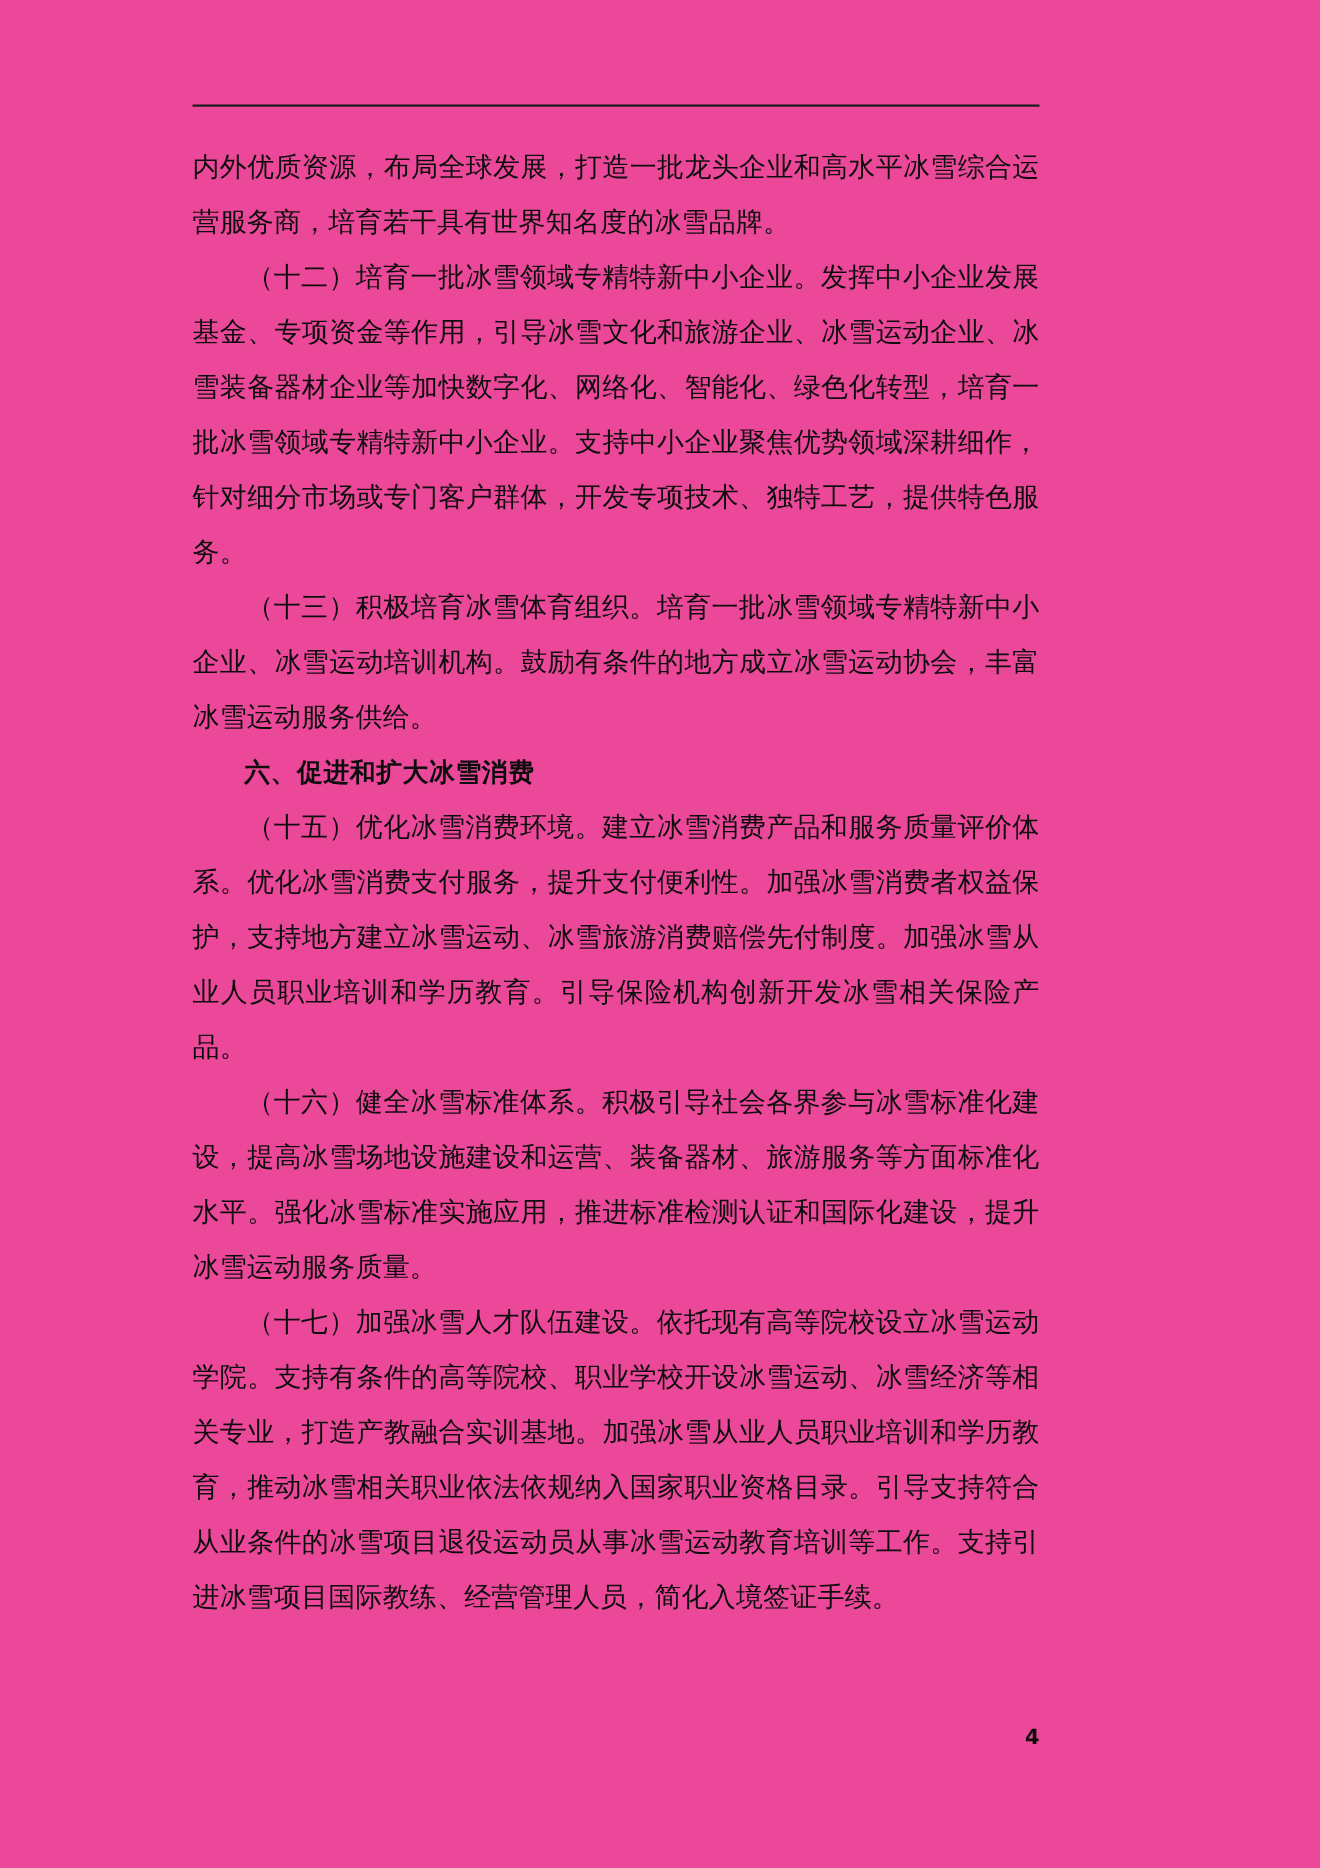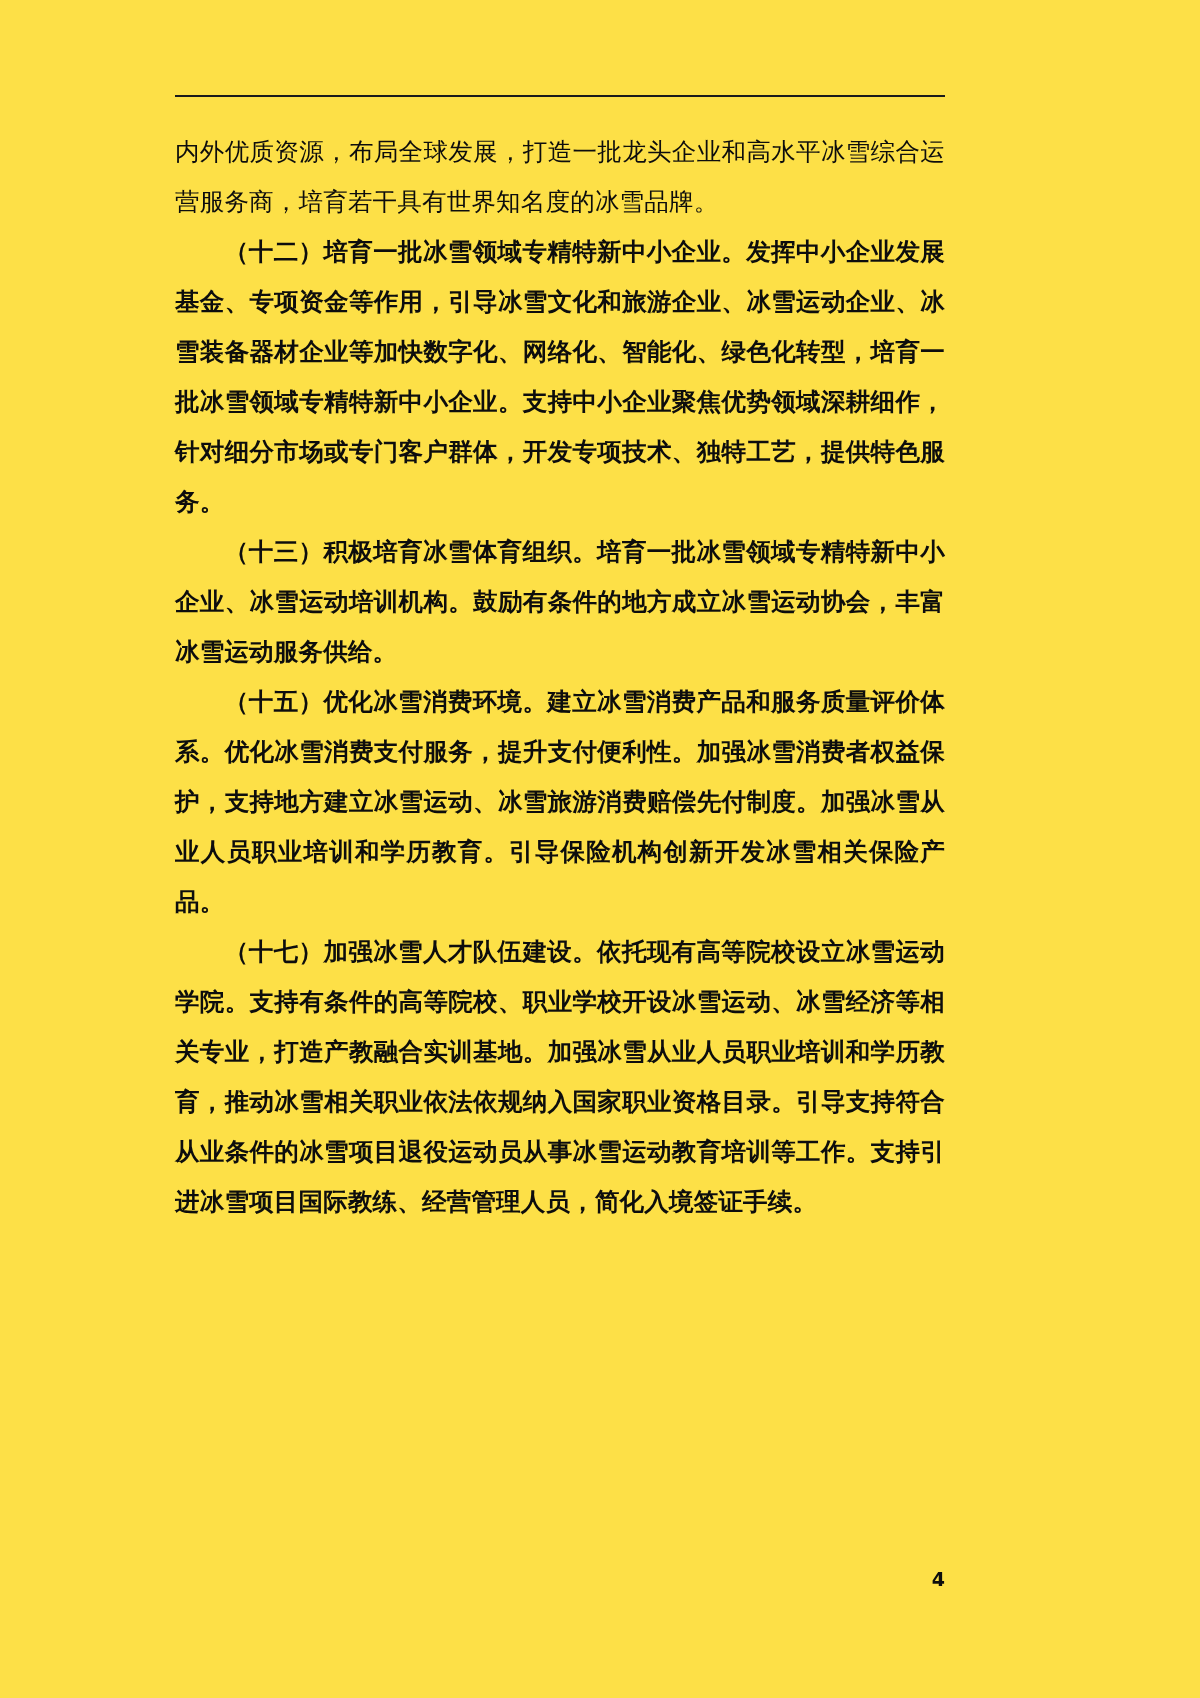--- a/index.html
+++ b/index.html
@@ -7,21 +7,21 @@
     padding: 0;
     background: #b9b9b9;
   }
   body {
     font-family: "DejaVu Serif", "Liberation Serif", serif;
   }
   .page {
     position: relative;
     width: 1200px;
     height: 1698px;
-    background: #fde047;
+    background: #ec4899;
     margin: 0 auto;
     box-sizing: border-box;
     overflow: hidden;
   }
   .content {
     position: absolute;
     left: 175px;
     top: 95px;
     width: 770px;
   }
@@ -35,21 +35,20 @@
     font-size: 24.5px;
     line-height: 50px;
     color: #0d0d0d;
     text-align: justify;
     text-justify: inter-ideograph;
     margin: 0;
     letter-spacing: 0.2px;
   }
   .indent {
     text-indent: 49px;
-    font-weight: bold;
   }
   .heading {
     font-family: "DejaVu Sans", "Liberation Sans", sans-serif;
     font-size: 23.5px;
     font-weight: bold;
     line-height: 50px;
     color: #0d0d0d;
     margin: 0;
     text-indent: 47px;
     letter-spacing: 0.5px;
@@ -75,21 +74,23 @@
 <body>
 
 <div class="page">
 
   <div class="content">
     <div class="rule"></div>
 
     <p class="para">内外优质资源，布局全球发展，打造一批龙头企业和高水平冰雪综合运营服务商，培育若干具有世界知名度的冰雪品牌。</p>
     <p class="para indent">（十二）培育一批冰雪领域专精特新中小企业。发挥中小企业发展基金、专项资金等作用，引导冰雪文化和旅游企业、冰雪运动企业、冰雪装备器材企业等加快数字化、网络化、智能化、绿色化转型，培育一批冰雪领域专精特新中小企业。支持中小企业聚焦优势领域深耕细作，针对细分市场或专门客户群体，开发专项技术、独特工艺，提供特色服务。</p>
     <p class="para indent">（十三）积极培育冰雪体育组织。培育一批冰雪领域专精特新中小企业、冰雪运动培训机构。鼓励有条件的地方成立冰雪运动协会，丰富冰雪运动服务供给。</p>
+    <p class="heading">六、促进和扩大冰雪消费</p>
     <p class="para indent">（十五）优化冰雪消费环境。建立冰雪消费产品和服务质量评价体系。优化冰雪消费支付服务，提升支付便利性。加强冰雪消费者权益保护，支持地方建立冰雪运动、冰雪旅游消费赔偿先付制度。加强冰雪从业人员职业培训和学历教育。引导保险机构创新开发冰雪相关保险产品。</p>
+    <p class="para indent">（十六）健全冰雪标准体系。积极引导社会各界参与冰雪标准化建设，提高冰雪场地设施建设和运营、装备器材、旅游服务等方面标准化水平。强化冰雪标准实施应用，推进标准检测认证和国际化建设，提升冰雪运动服务质量。</p>
     <p class="para indent">（十七）加强冰雪人才队伍建设。依托现有高等院校设立冰雪运动学院。支持有条件的高等院校、职业学校开设冰雪运动、冰雪经济等相关专业，打造产教融合实训基地。加强冰雪从业人员职业培训和学历教育，推动冰雪相关职业依法依规纳入国家职业资格目录。引导支持符合从业条件的冰雪项目退役运动员从事冰雪运动教育培训等工作。支持引进冰雪项目国际教练、经营管理人员，简化入境签证手续。</p>
   </div>
 
   <div class="footer">
     <span class="pagenum">4</span>
   </div>
 
 </div>
 
 </body></html>

